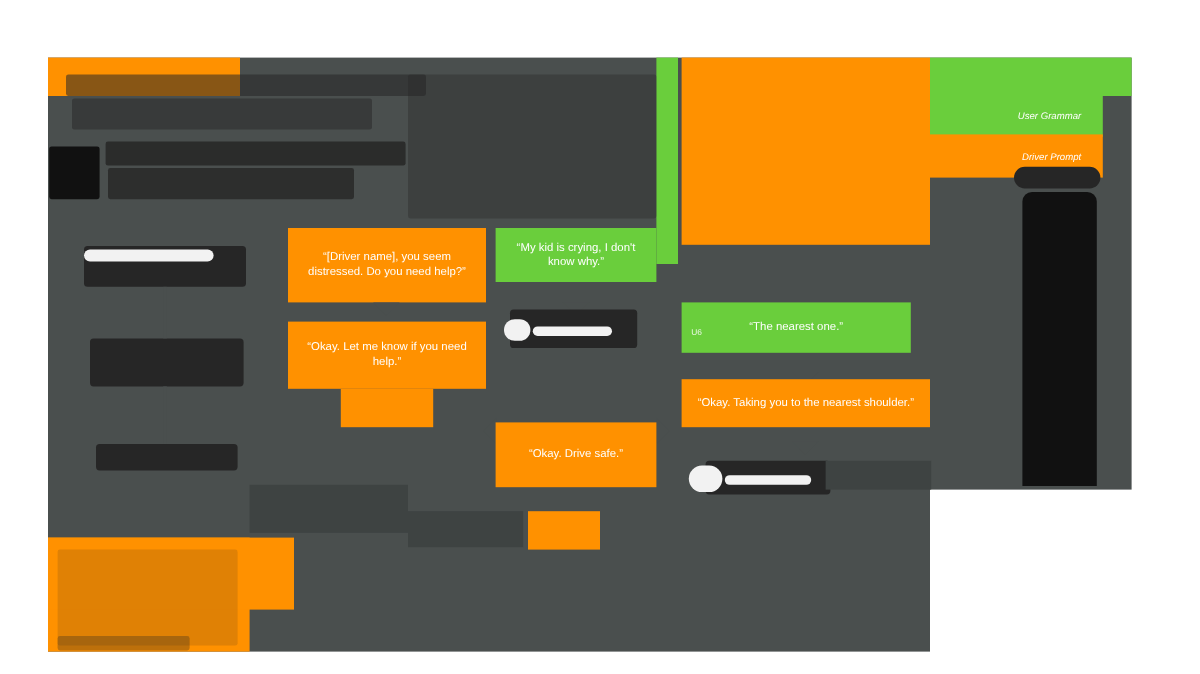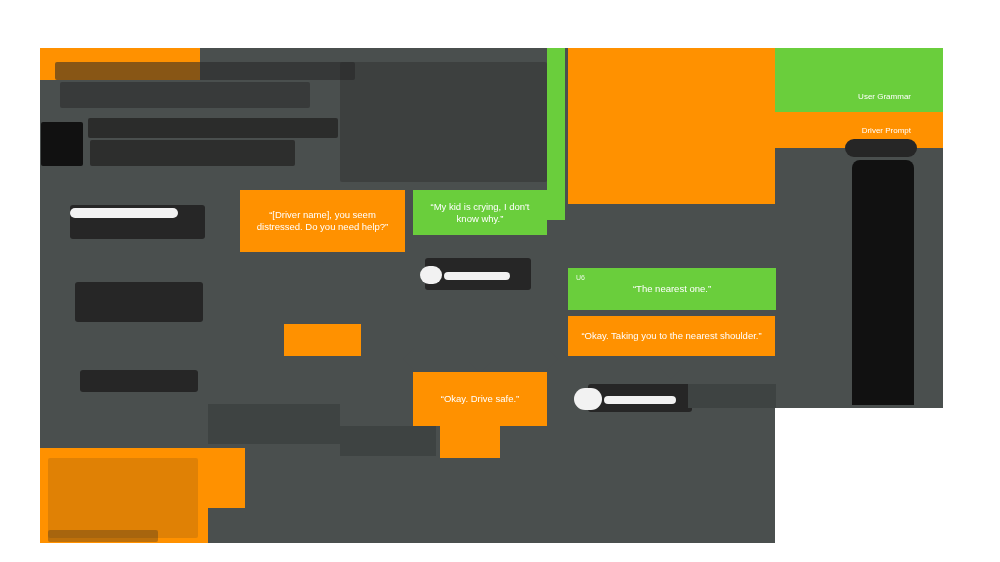--- a/index.html
+++ b/index.html
@@ -71,29 +71,30 @@
   }
   
   .conn {
     position: absolute;
     background: #4a4f4e;
   }
   
   .legend-item {
     position: absolute;
     left: 775px;
-    width: 168px;
+    width: 144px;
     height: 36px;
     color: #ffffff;
     font-size: 8px;
     display: flex;
     align-items: center;
     justify-content: flex-end;
-    padding-right: 32px;
+    padding-right: 18px;
     box-sizing: border-box;
+    font-style: italic;
   }
   .step-tag {
     position: absolute;
     color: #ffffff;
     font-size: 7px;
     opacity: .85;
   }
   .notch {
     position: absolute;
     width: 0; height: 0;
@@ -149,45 +150,48 @@
   <div class="redact" style="left:80px;top:370px;width:118px;height:22px;border-radius:3px;"></div>
 
   <div class="conn" style="left:136px;top:239px;width:3px;height:43px;"></div>
   <div class="conn" style="left:136px;top:322px;width:3px;height:48px;"></div>
 
   <div class="node prompt" style="left:240px;top:190px;width:165px;height:62px;">
     <span class="node-text">“[Driver name], you seem distressed. Do you need help?”</span>
   </div>
   <div class="notch" style="left:311px;top:252px;"></div>
 
+  <div class="node prompt" style="left:240px;top:268px;width:165px;height:56px;">
+    <span class="node-text">“Okay. Let me know if you need help.”</span>
+  </div>
 
   <div class="node prompt" style="left:284px;top:324px;width:77px;height:20px;"></div>
 
   <div class="node grammar" style="left:413px;top:190px;width:134px;height:45px;">
     <span class="node-text">“My kid is crying, I don't know why.”</span>
   </div>
   <div class="notch" style="left:469px;top:252px;"></div>
 
   <div class="redact" style="left:425px;top:258px;width:106px;height:32px;border-radius:3px;"></div>
   <div class="redact-white" style="left:420px;top:266px;width:22px;height:18px;border-radius:9px;"></div>
   <div class="redact-white" style="left:444px;top:272px;width:66px;height:8px;border-radius:4px;"></div>
 
   <div class="notch" style="left:469px;top:362px;"></div>
   <div class="side-notch-l" style="left:403px;top:348px;"></div>
   <div class="side-notch" style="left:547px;top:348px;"></div>
 
-  <div class="node prompt" style="left:413px;top:372px;width:134px;height:54px;">
+  <div class="node prompt" style="left:413px;top:352px;width:134px;height:54px;">
     <span class="node-text">“Okay. Drive safe.”</span>
   </div>
   <div class="notch" style="left:469px;top:426px;"></div>
   <div class="node prompt" style="left:440px;top:426px;width:60px;height:28px;"></div>
 
   <div class="notch" style="left:660px;top:264px;"></div>
 
-  <div class="node grammar" style="left:568px;top:268px;width:208px;height:42px;">
+  <div class="node grammar" style="left:568px;top:252px;width:191px;height:42px;">
     <span class="node-text">“The nearest one.”</span>
   </div>
   <div class="step-tag" style="left:576px;top:274px;">U6</div>
   <div class="notch" style="left:660px;top:310px;"></div>
 
   <div class="node prompt" style="left:568px;top:316px;width:207px;height:40px;">
     <span class="node-text">“Okay. Taking you to the nearest shoulder.”</span>
   </div>
   <div class="notch" style="left:660px;top:368px;"></div>
 

